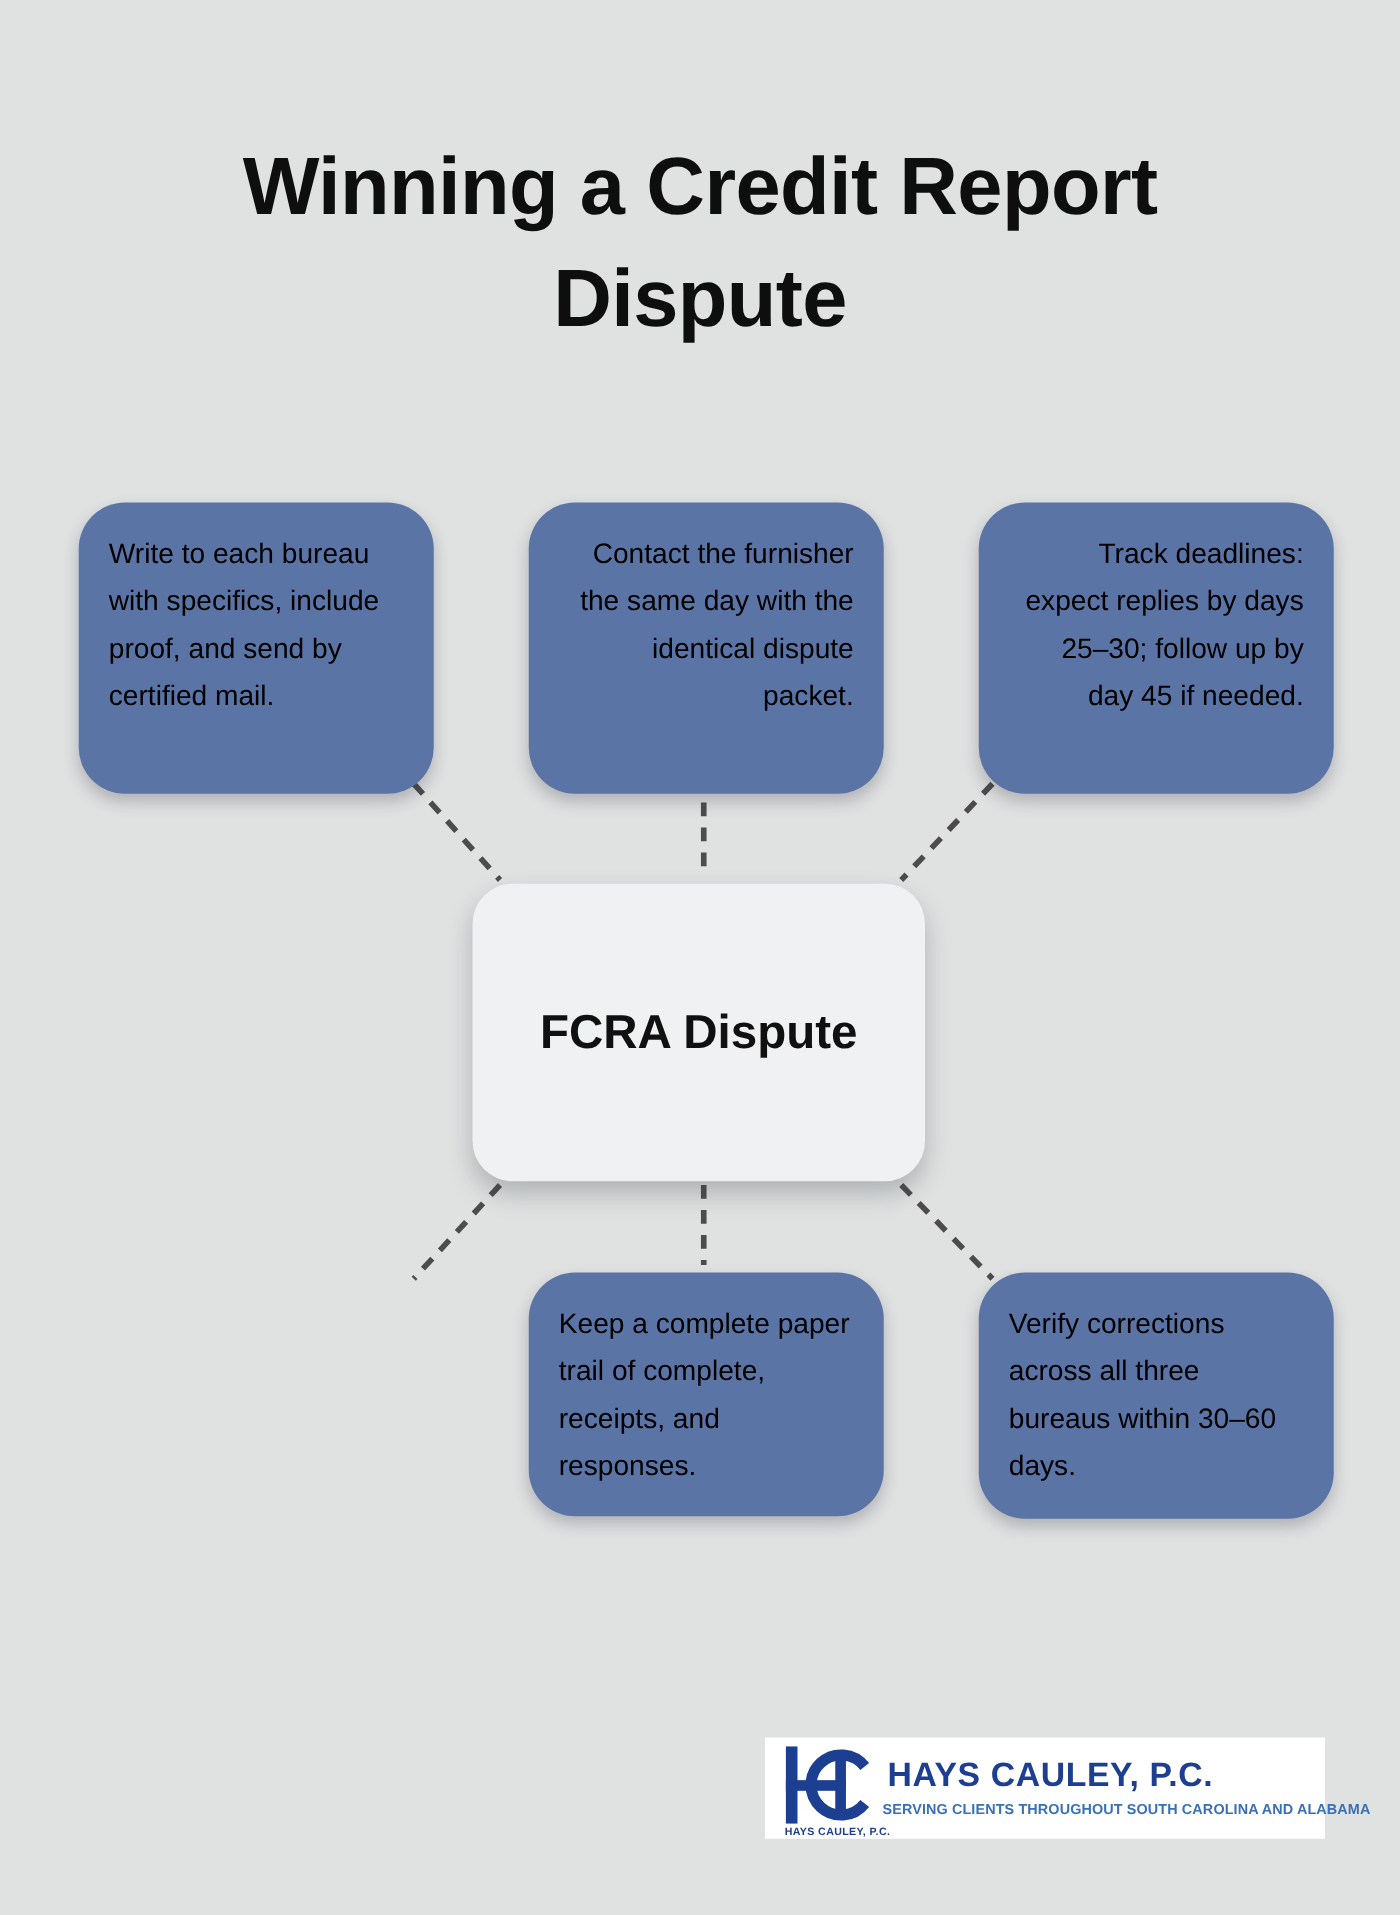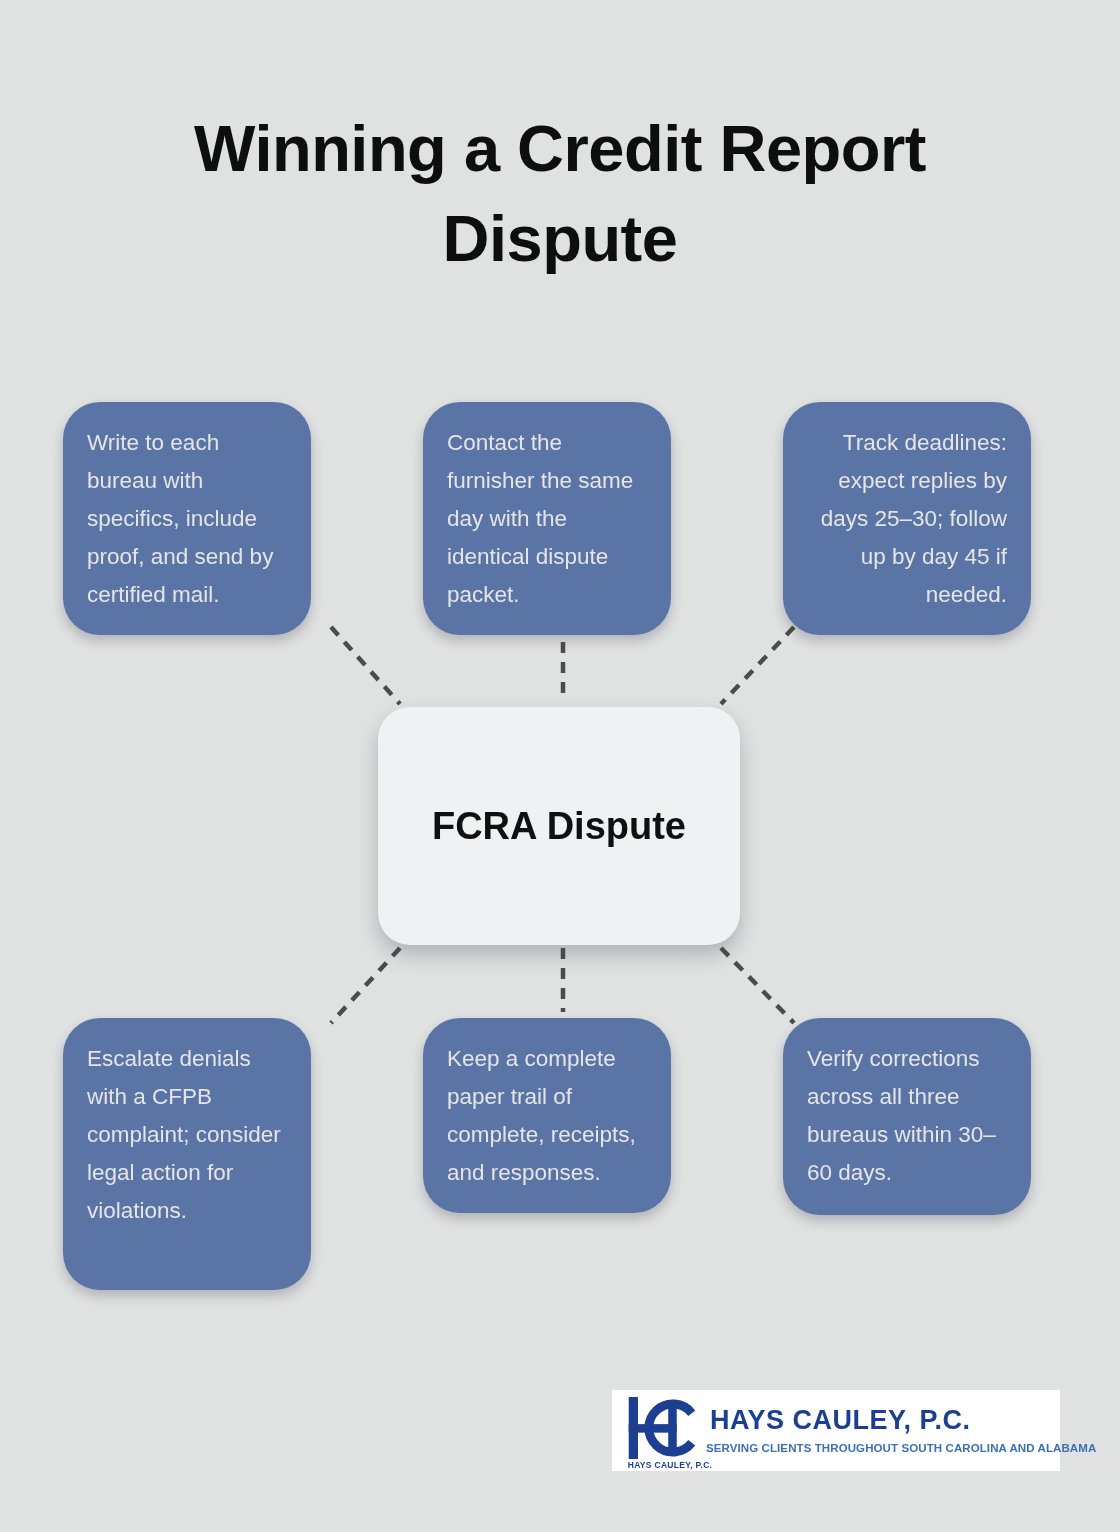--- a/index.html
+++ b/index.html
@@ -22,32 +22,32 @@
     letter-spacing:-0.5px;
     color:#0e0e0e;
     padding:0 120px;
   }
   .connectors {
     position:absolute; left:0; top:0;
     width:1120px; height:1532px;
   }
   .card {
     position:absolute;
-    width:248px;
+    width:284px;
     background:#5b74a6;
     border-radius:37px;
     box-shadow:0 6px 12px rgba(40,45,60,0.25);
-    color:#e5e5e5;
+    color:#000000;
     font-size:22.5px;
     line-height:38px;
     padding:22px 24px;
   }
   .card p { margin:0; }
   .card-1 { left:63px;  top:402px; height:233px; }
-  .card-2 { left:423px; top:402px; height:233px; }
+  .card-2 { left:423px; top:402px; height:233px;text-align:right; }
   .card-3 { left:783px; top:402px; height:233px;text-align:right; }
   .card-4 { left:63px;  top:1018px; height:272px; }
   .card-5 { left:423px; top:1018px; height:195px; }
   .card-6 { left:783px; top:1018px; height:197px; }
   .center-box {
     position:absolute;
     left:378px; top:707px;
     width:362px; height:238px;
     background:#f0f1f3;
     border-radius:32px;
@@ -128,23 +128,20 @@
 
   <div class="card card-1">
     <p>Write to each bureau with specifics, include proof, and send by certified mail.</p>
   </div>
   <div class="card card-2">
     <p>Contact the furnisher the same day with the identical dispute packet.</p>
   </div>
   <div class="card card-3">
     <p>Track deadlines: expect replies by days 25–30; follow up by day 45 if needed.</p>
   </div>
-  <div class="card card-4">
-    <p>Escalate denials with a CFPB complaint; consider legal action for violations.</p>
-  </div>
   <div class="card card-5">
     <p>Keep a complete paper trail of complete, receipts, and responses.</p>
   </div>
   <div class="card card-6">
     <p>Verify corrections across all three bureaus within 30–60 days.</p>
   </div>
 
   <div class="center-box">
     <div class="center-line">FCRA Dispute</div>
   </div>

